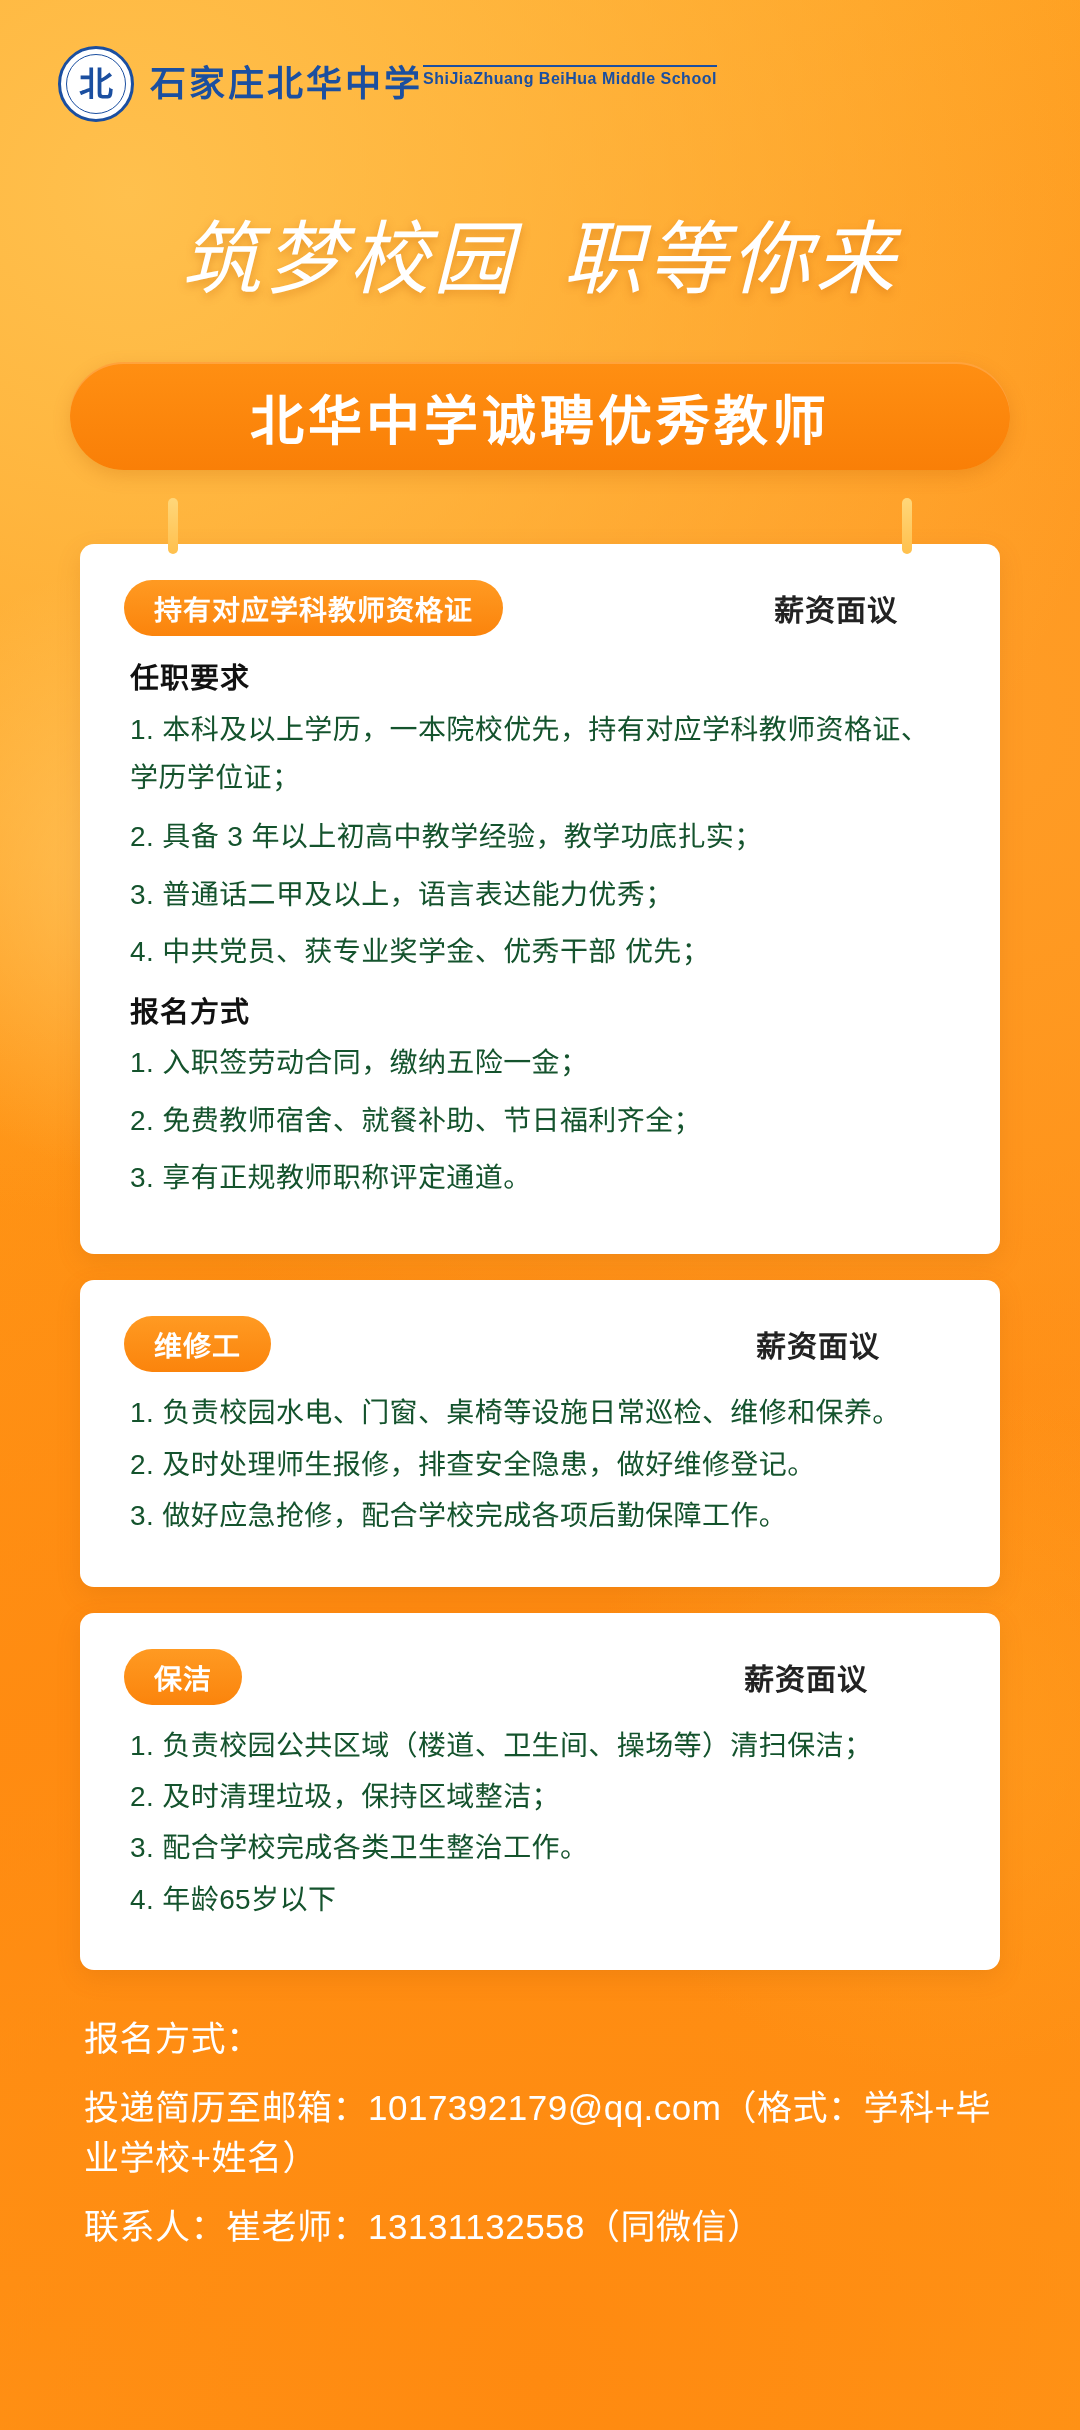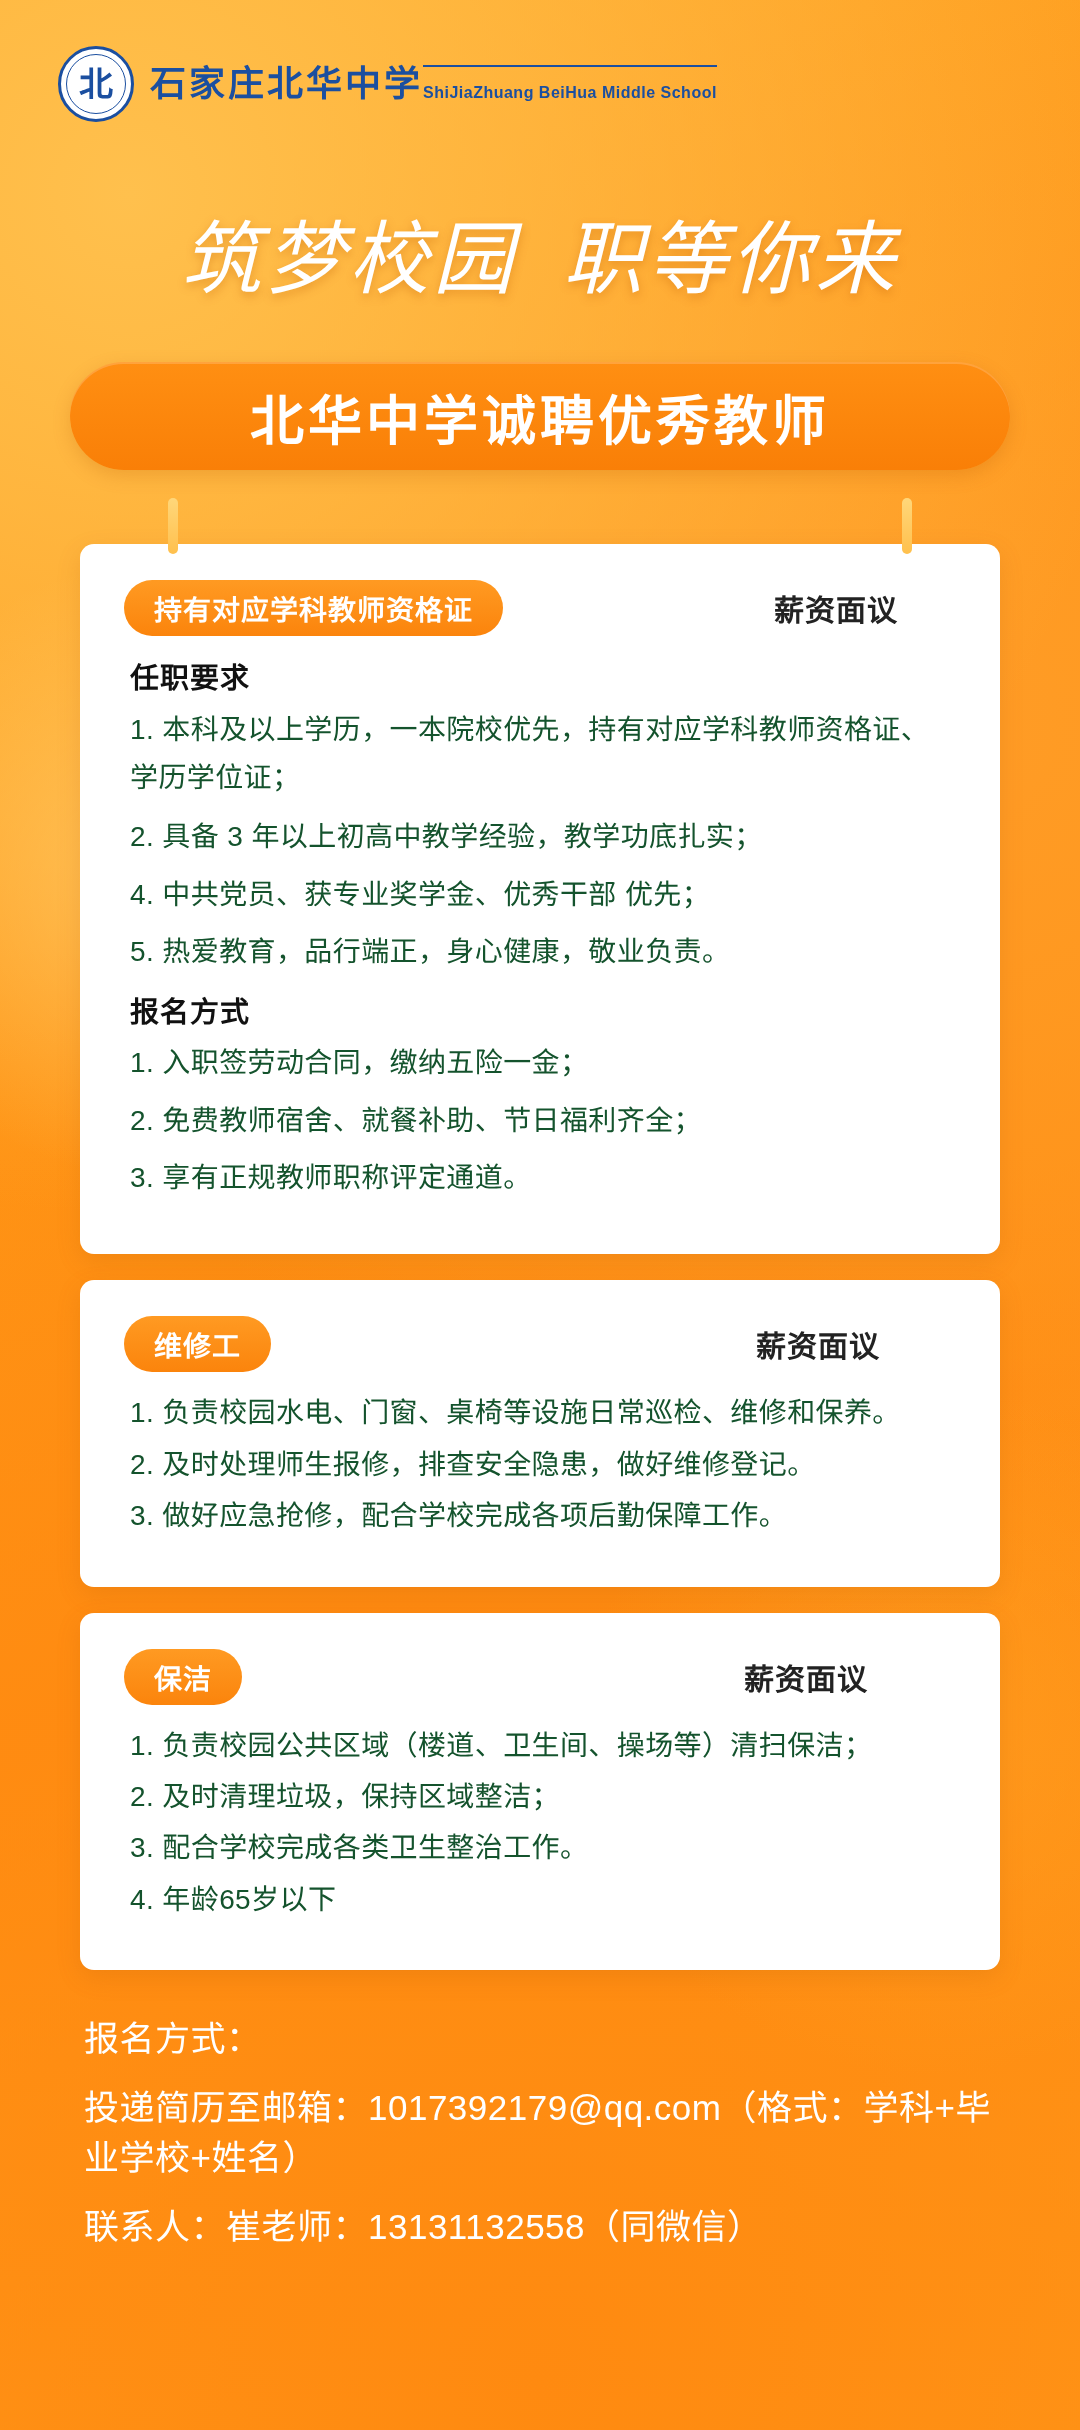--- a/index.html
+++ b/index.html
@@ -88,21 +88,21 @@
     color: #1b4fa0;
     letter-spacing: 3px;
     line-height: 1.15;
   }
   .logo-en {
     font-size: 16px;
     font-weight: bold;
     color: #1b4fa0;
     letter-spacing: 0.5px;
     border-top: 2px solid #1b4fa0;
-    padding-top: 17px;
+    padding-top: 3px;
     margin-top: 2px;
   }
 
   
   .slogan {
     margin: 72px 0 0 0;
     text-align: center;
     font-size: 80px;
     font-weight: normal;
     font-style: italic;
@@ -255,22 +255,22 @@
     <div class="card main">
       <div class="card-head">
         <div class="job-tag">持有对应学科教师资格证</div>
         <div class="salary">薪资面议</div>
       </div>
 
       <div class="section-title">任职要求</div>
       <ol class="items">
         <li class="first-item">1. 本科及以上学历，一本院校优先，持有对应学科教师资格证、学历学位证；</li>
         <li>2. 具备 3 年以上初高中教学经验，教学功底扎实；</li>
+        <li>3. 普通话二甲及以上，语言表达能力优秀；</li>
         <li>4. 中共党员、获专业奖学金、优秀干部 优先；</li>
-        <li>5. 热爱教育，品行端正，身心健康，敬业负责。</li>
       </ol>
 
       <div class="section-title">报名方式</div>
       <ol class="items">
         <li>1. 入职签劳动合同，缴纳五险一金；</li>
         <li>2. 免费教师宿舍、就餐补助、节日福利齐全；</li>
         <li>3. 享有正规教师职称评定通道。</li>
       </ol>
     </div>
 

